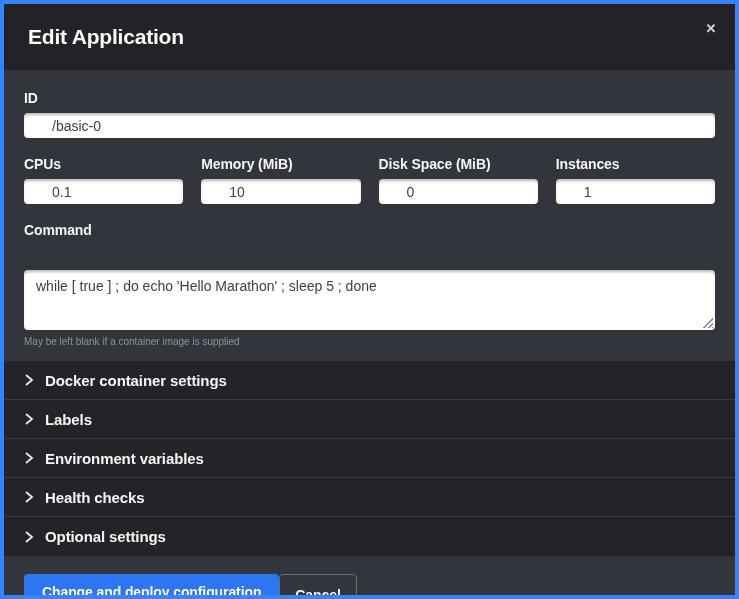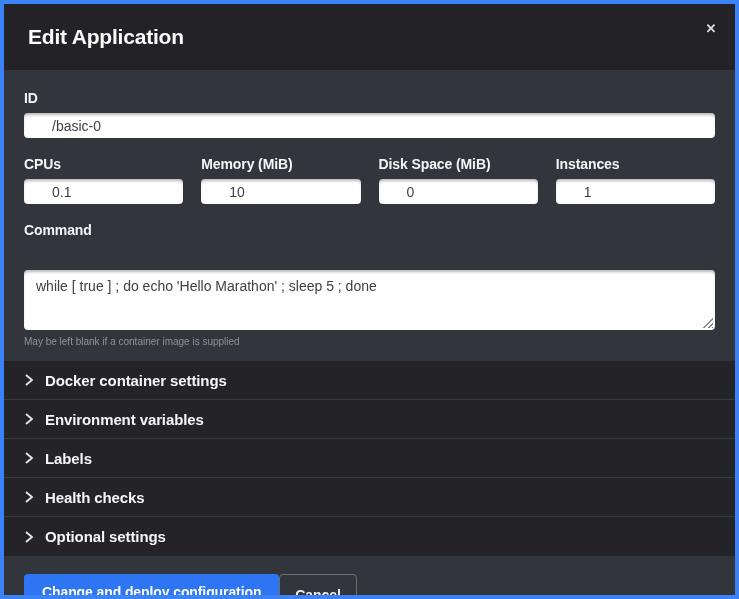--- a/index.html
+++ b/index.html
@@ -185,28 +185,28 @@
       <svg class="chevron" viewBox="0 0 10 12">
           <path d="M2 1 L8 6 L2 11" stroke="#e8e9ea" stroke-width="1.8" fill="none"></path>
         </svg>
       <span class="section-label">Docker container settings</span>
     </div>
 
     <div class="section-row">
       <svg class="chevron" viewBox="0 0 10 12">
           <path d="M2 1 L8 6 L2 11" stroke="#e8e9ea" stroke-width="1.8" fill="none"></path>
         </svg>
+      <span class="section-label">Labels</span>
+    </div>
+
+    <div class="section-row">
+      <svg class="chevron" viewBox="0 0 10 12">
+          <path d="M2 1 L8 6 L2 11" stroke="#e8e9ea" stroke-width="1.8" fill="none"></path>
+        </svg>
       <span class="section-label">Environment variables</span>
-    </div>
-
-    <div class="section-row">
-      <svg class="chevron" viewBox="0 0 10 12">
-          <path d="M2 1 L8 6 L2 11" stroke="#e8e9ea" stroke-width="1.8" fill="none"></path>
-        </svg>
-      <span class="section-label">Labels</span>
     </div>
 
     <div class="section-row">
       <svg class="chevron" viewBox="0 0 10 12">
           <path d="M2 1 L8 6 L2 11" stroke="#e8e9ea" stroke-width="1.8" fill="none"></path>
         </svg>
       <span class="section-label">Health checks</span>
     </div>
 
     <div class="section-row">

